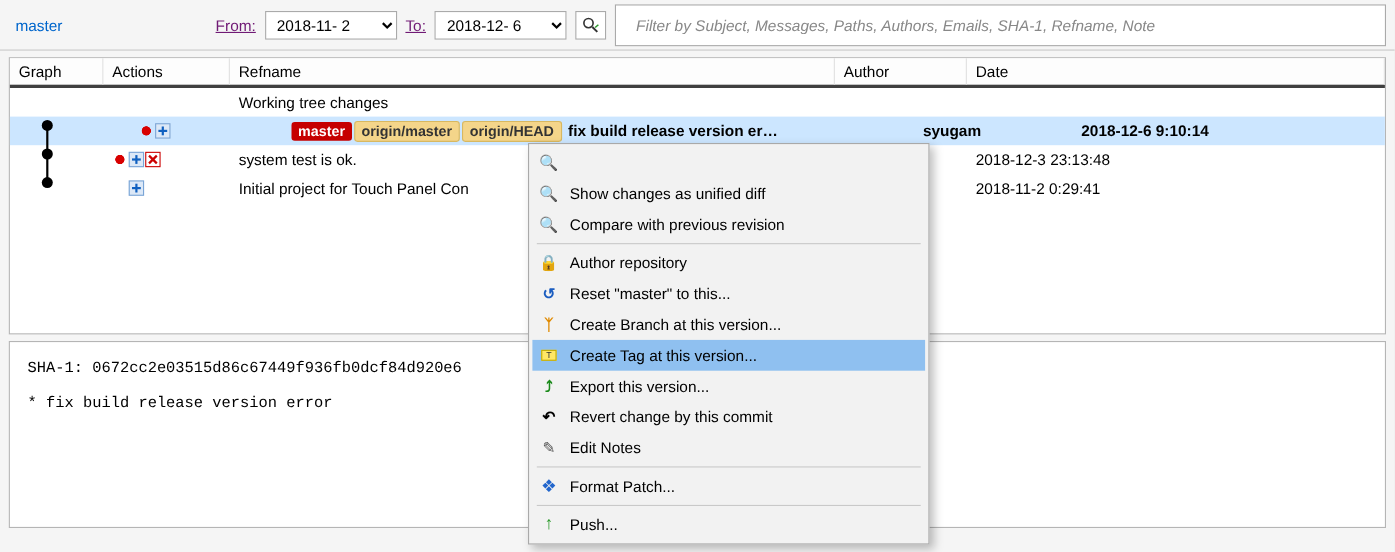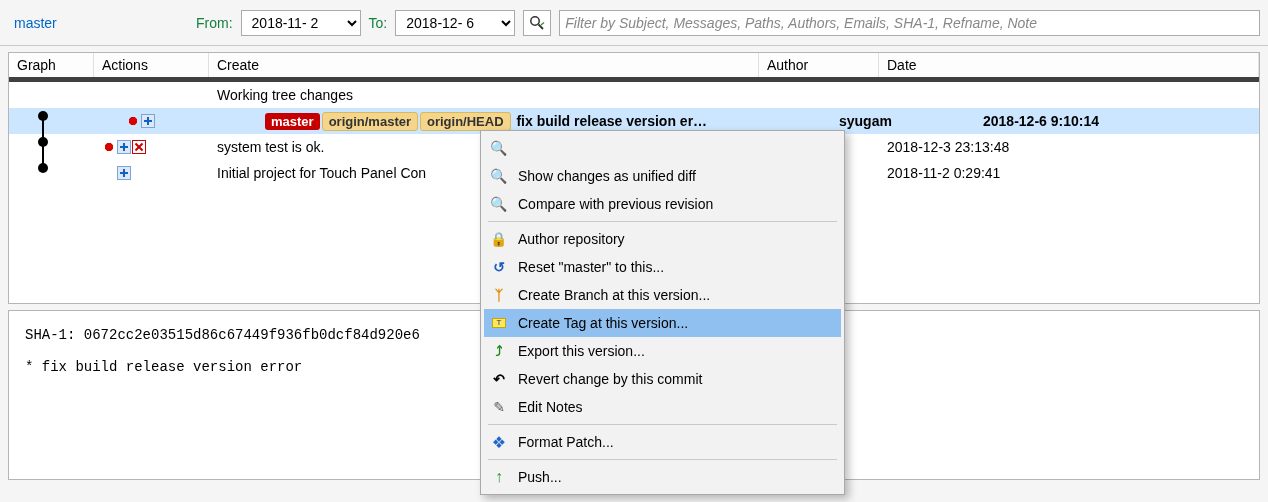--- a/index.html
+++ b/index.html
@@ -25,56 +25,56 @@
     padding: 6px 8px;
     background: #f5f5f5;
     border-bottom: 1px solid #c9c9c9;
     height: 46px;
   }
   .branch-link {
     color: #0066cc;
     padding: 2px 6px;
     min-width: 180px;
   }
-  .tlabel { color: #15803d; }
+  .tlabel { color: #701a75; text-decoration: underline; }
   .date-select {
     font: inherit;
     padding: 2px 6px;
     border: 1px solid #aaa;
     background: #fff;
     height: 26px;
     min-width: 120px;
   }
   .search-icon-btn {
     width: 28px; height: 26px;
     border: 1px solid #aaa;
     background: #fff;
     display:flex;align-items:center;justify-content:center;
   }
   .filter-input {
     flex: 1;
     font: inherit;
     font-style: italic;
     color: #4d7c0f;
-    padding: 2px 5px;
+    padding: 2px 18px;
     border: 1px solid #aaa;
     background: #fff;
-    height: 26px;
+    height: 38px;
   }
   .filter-input::placeholder { color:#888; font-style: italic; }
   
   .commit-panel {
     margin: 6px 8px;
     border: 1px solid #b5b5b5;
     background: #fff;
     height: 252px;
   }
   .commit-header-row {
     display: flex;
-    border-bottom: 5px solid #404040;
+    border-bottom: 3px solid #404040;
     font-weight: normal;
     background: #fdfdfd;
   }
   .commit-header-row > div {
     padding: 4px 8px;
     border-right: 1px solid #e0e0e0;
   }
   .col-graph   { width: 85px; }
   .col-actions { width: 115px; }
   .col-message { width: 550px; }
@@ -188,21 +188,21 @@
         <line x1="12" y1="10" x2="15" y2="7.5" stroke="#2a9a2a" stroke-width="1.4"></line>
       </svg>
     </span>
     <input class="filter-input" placeholder="Filter by Subject, Messages, Paths, Authors, Emails, SHA-1, Refname, Note" style="">
   </div>
 
   <div class="commit-panel">
     <div class="commit-header-row">
       <div class="col-graph">Graph</div>
       <div class="col-actions">Actions</div>
-      <div class="col-message">Create</div>
+      <div class="col-message">Refname</div>
       <div class="col-author">Author</div>
       <div class="col-date">Date</div>
     </div>
 
     <div class="commit-body">
 
       <div class="commit-row">
         <div class="graph-cell"></div>
         <div class="actions-cell"></div>
         <div class="message-cell">Working tree changes</div>

